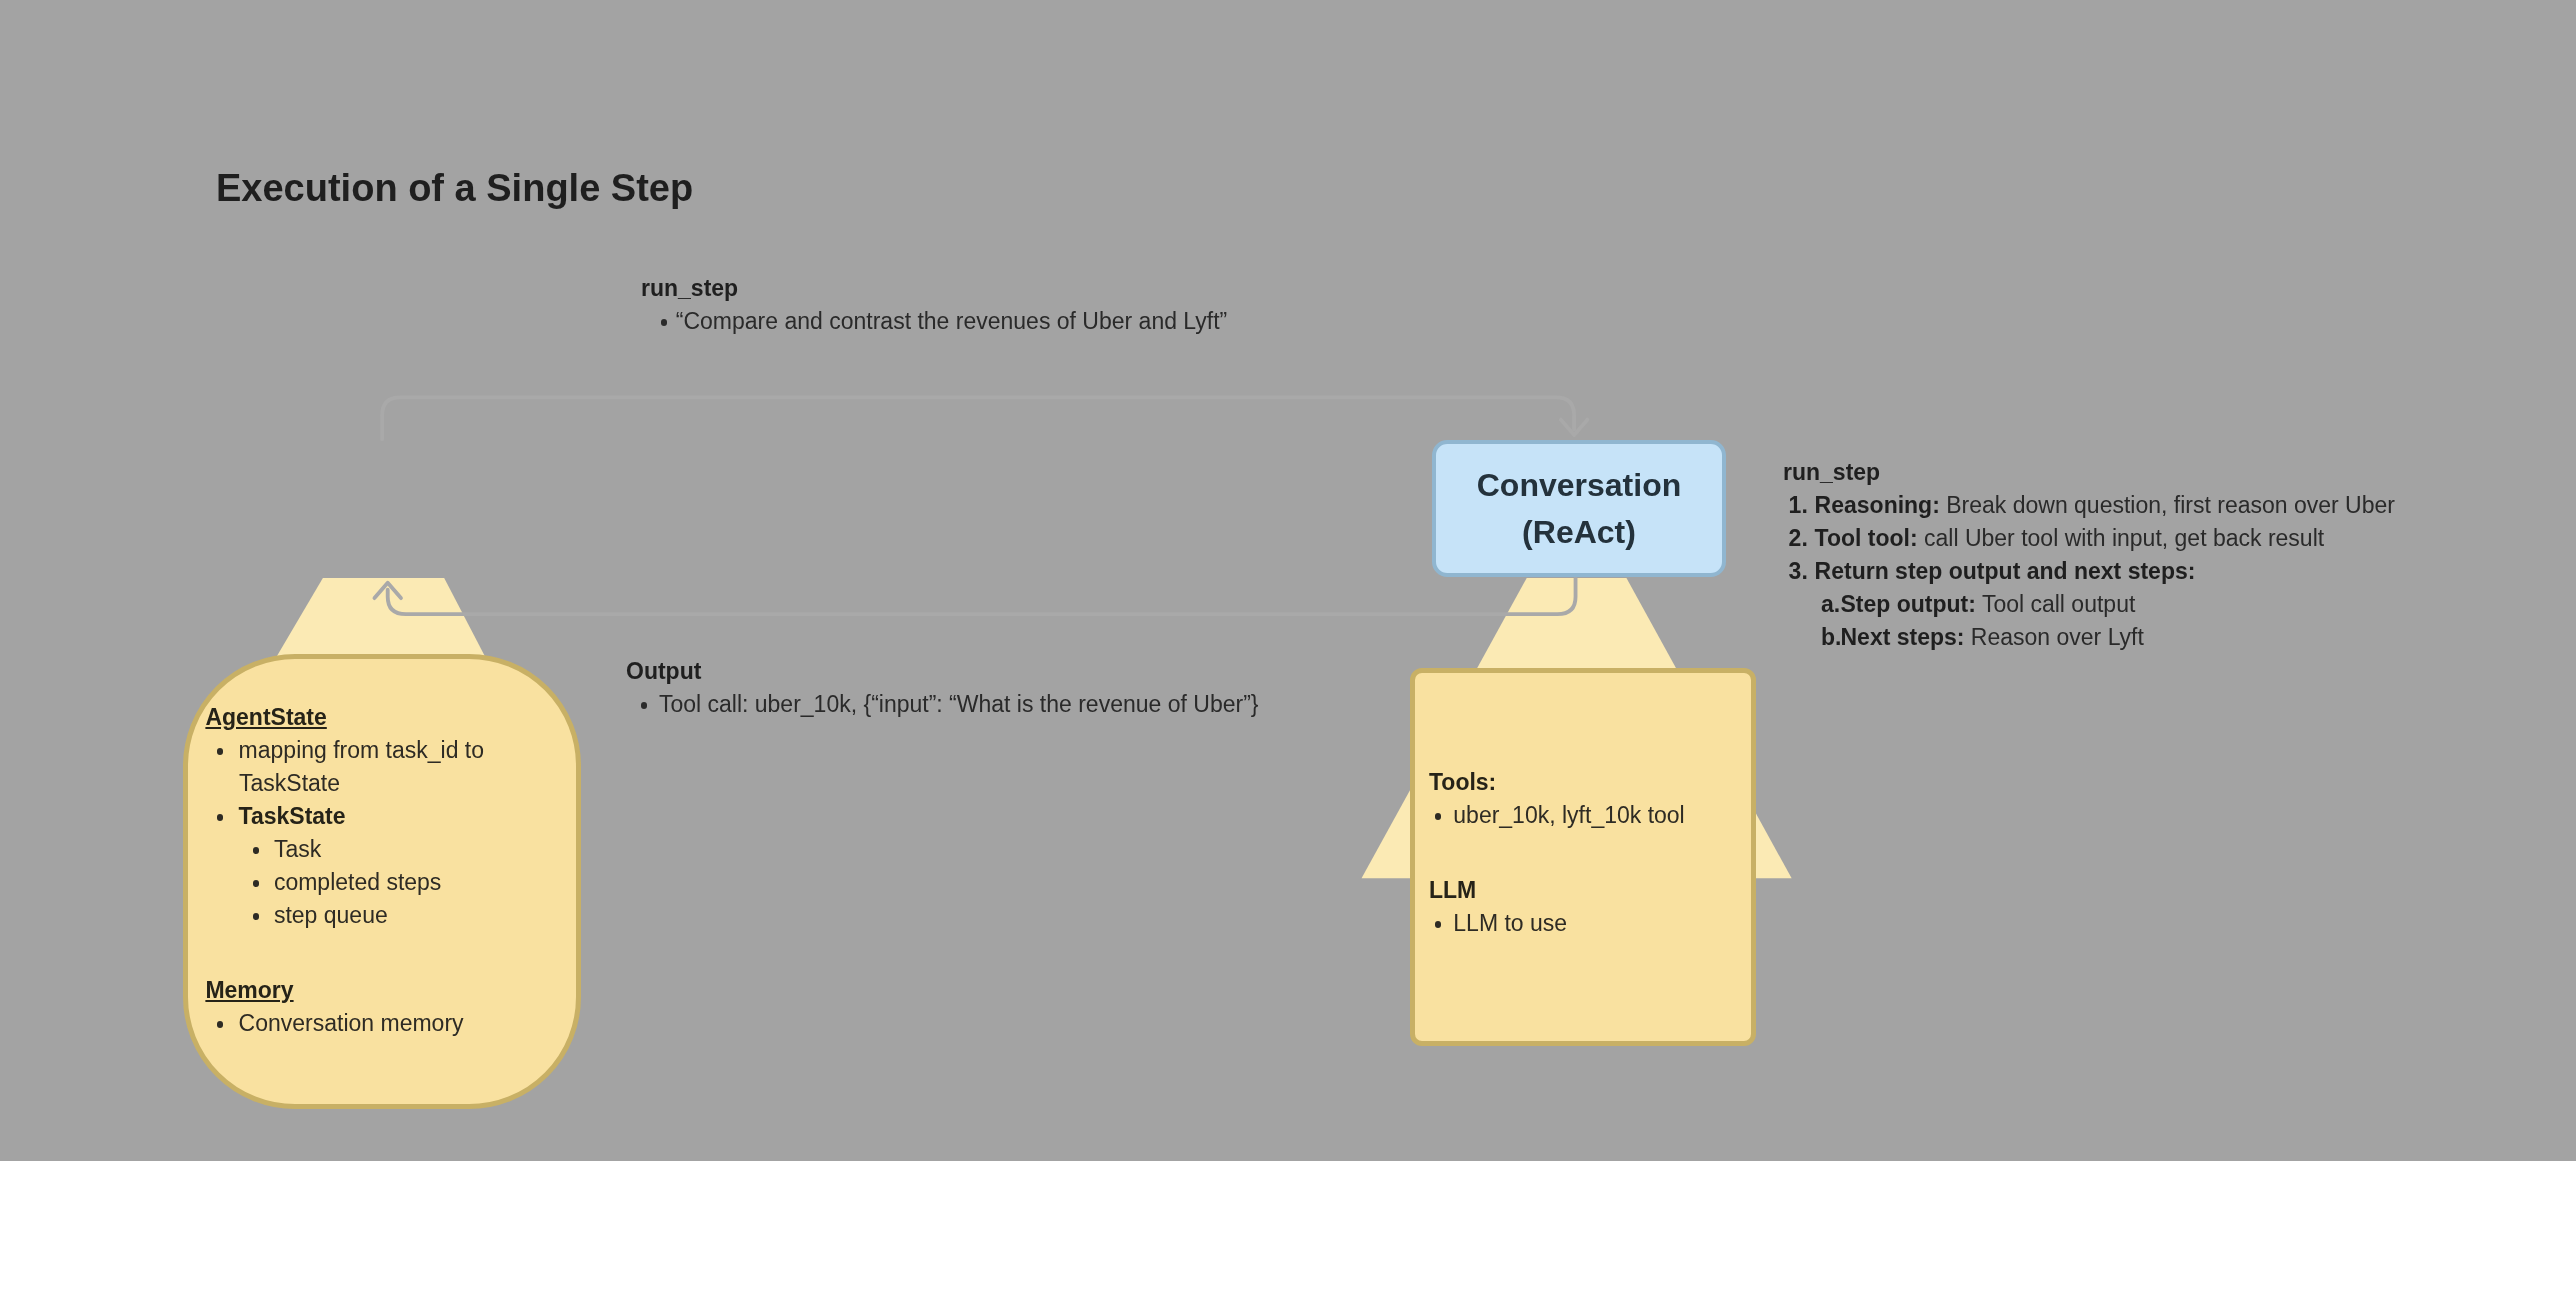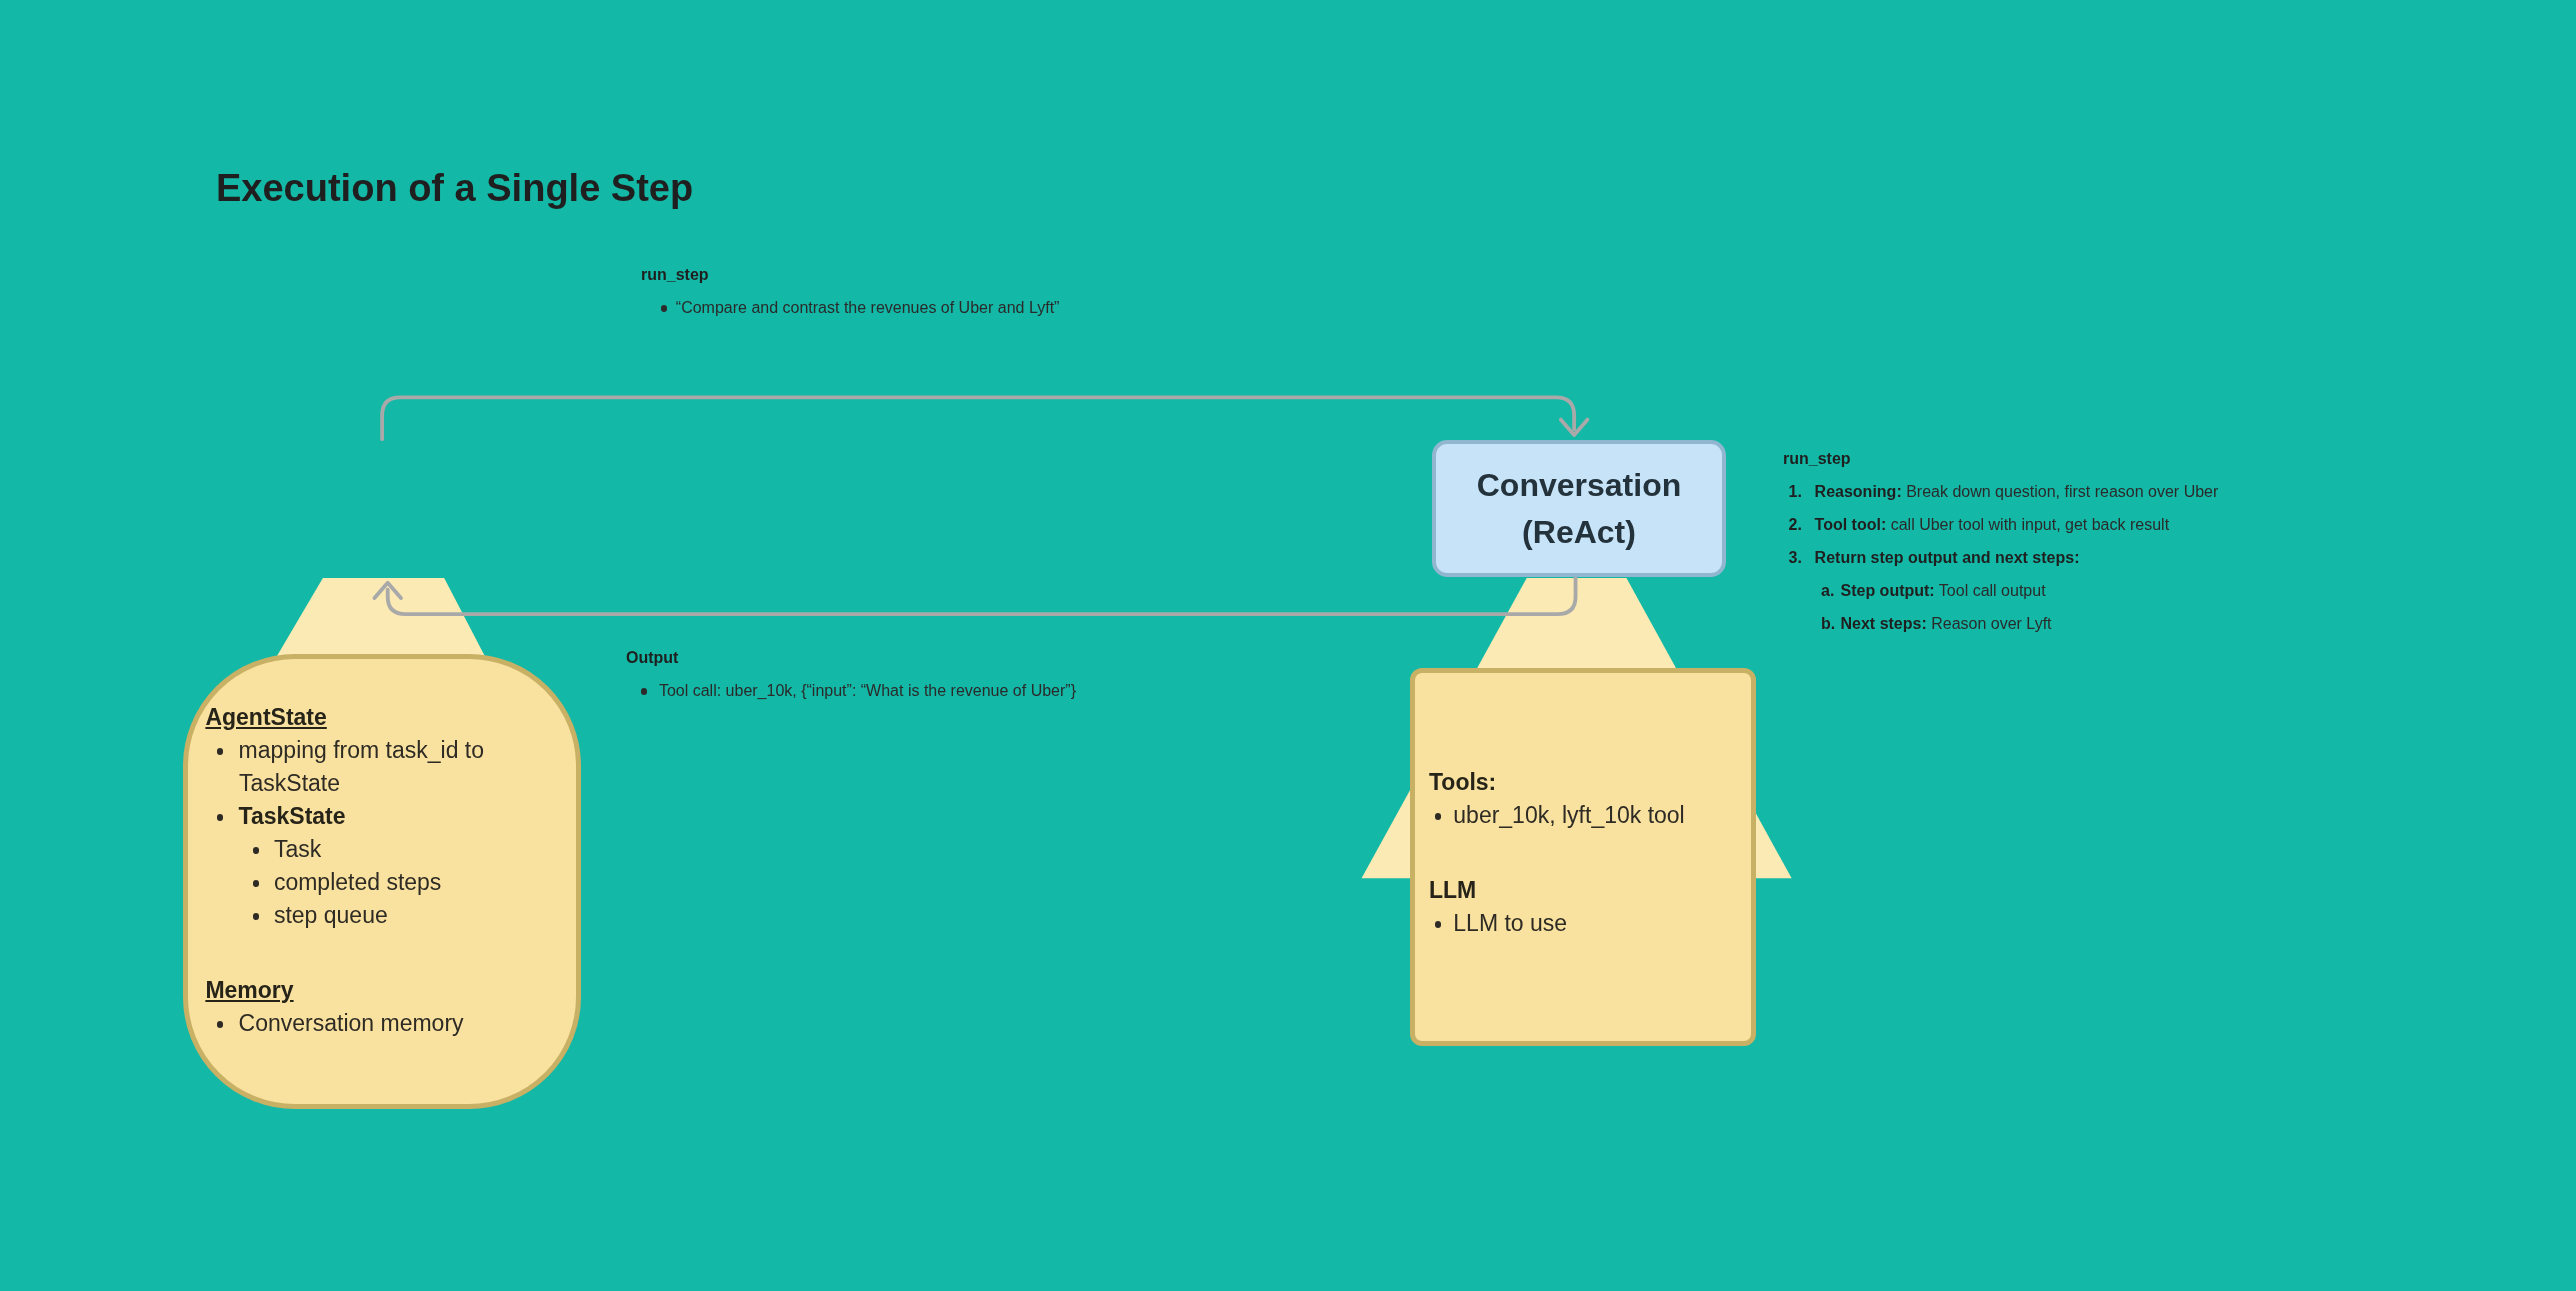--- a/index.html
+++ b/index.html
@@ -1,22 +1,22 @@
 <!DOCTYPE html>
 <html style="font-size:11px"><head>
 <meta charset="utf-8">
 <style>
   html,body{margin:0;padding:0;background:#ffffff;}
   body{font-family:"Liberation Sans", sans-serif;color:#272727;}
-  .canvas{position:relative;width:2576px;height:1291px;background:#14b8a6;overflow:hidden;}
+  .canvas{position:relative;width:2576px;height:1161px;background:#a3a3a3;overflow:hidden;}
   svg.layer{position:absolute;left:0;top:0;width:2576px;height:1291px;}
 
   .title{position:absolute;left:216px;top:167px;font-size:38px;font-weight:bold;color:#1f1f1f;letter-spacing:0px;}
 
-  .note{position:absolute;font-size:16px;line-height:33px;color:#2a2a2a;}
+  .note{position:absolute;font-size:23px;line-height:33px;color:#2a2a2a;margin-top:14px;}
   .note .lbl{font-weight:bold;color:#1f1f1f;}
   .brow{display:flex;align-items:baseline;}
   .dot{width:6.3px;height:6.3px;border-radius:50%;background:#2b2b2b;flex:0 0 6.3px;align-self:center;margin-top:2.1px;}
 
   
   .note-top{left:641px;top:258px;}
   .note-top .brow .dot{margin-left:19.5px;}
   .note-top .brow .btxt{margin-left:9px;}
 
   

